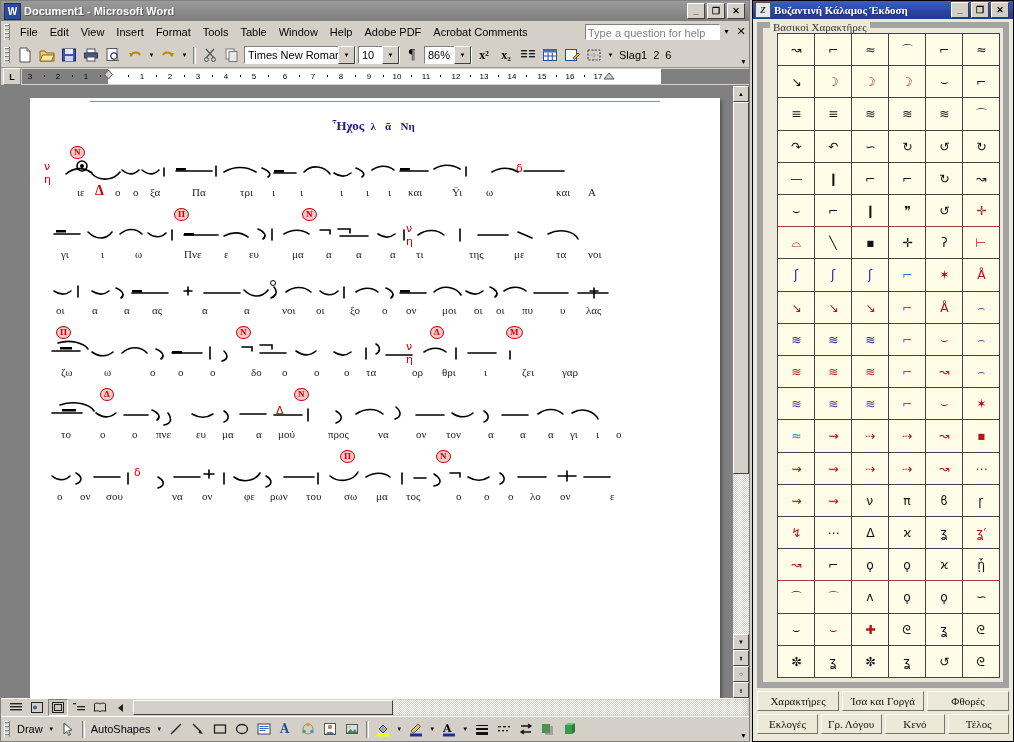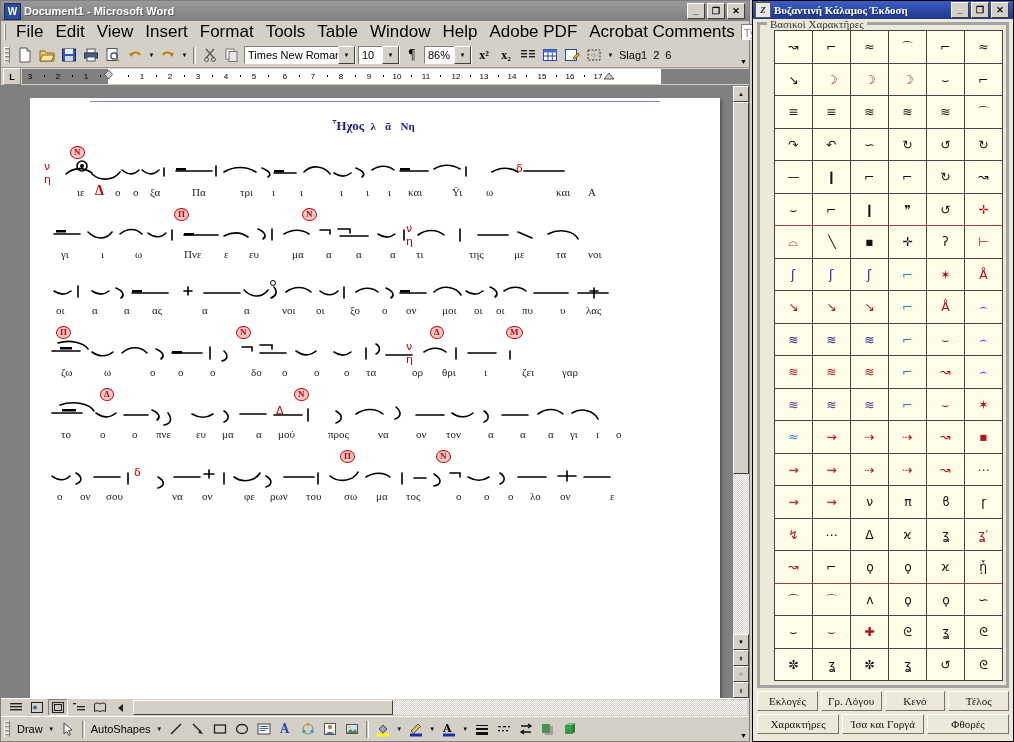--- a/index.html
+++ b/index.html
@@ -24,21 +24,21 @@
   .ti-btn{width:16px;height:14px;background:#d4d0c8;border:1px solid;
     border-color:#fff #404040 #404040 #fff;display:flex;align-items:center;
     justify-content:center;font-size:9px;color:#000;font-family:"Liberation Sans",sans-serif;
     line-height:1;cursor:default;}
   
   .menubar{height:21px;display:flex;align-items:center;background:#d4d0c8;
     border-bottom:1px solid #d4d0c8;flex:0 0 auto;padding-left:2px;}
   .grip{width:4px;height:16px;margin:0 4px 0 1px;
     background:repeating-linear-gradient(180deg,#fff 0 1px,#808080 1px 2px,transparent 2px 4px);
     border-left:1px solid #fff;border-right:1px solid #808080;}
-  .menu-item{padding:19px 6px;font-size:17px;color:#000;white-space:nowrap;cursor:default;}
+  .menu-item{padding:19px 6px;font-size:11px;color:#000;white-space:nowrap;cursor:default;}
   .ask-box{margin-left:auto;display:flex;align-items:center;}
   .ask-input{width:135px;height:16px;background:#fff;border:1px solid;
     border-color:#808080 #fff #fff #808080;font-size:11px;color:#808080;
     padding:0 2px;line-height:16px;box-sizing:border-box;}
   .ask-arrow{width:13px;height:16px;background:#d4d0c8;display:flex;align-items:center;
     justify-content:center;font-size:7px;}
   .menu-close{width:16px;text-align:center;font-weight:bold;font-size:11px;}
   
   .toolbar{height:24px;display:flex;align-items:center;background:#d4d0c8;flex:0 0 auto;
     border-bottom:1px solid #9a9a9a;padding-left:2px;}
@@ -140,21 +140,21 @@
     flex-direction:column;}
   .byz-title{height:18px;display:flex;align-items:center;
     background:linear-gradient(180deg,#3b5fc4 0%,#2c49a8 50%,#22398c 100%);
     color:#fff;font-weight:bold;font-size:11px;padding:0 2px;flex:0 0 auto;
     font-family:"Liberation Serif",serif;}
   .byz-icon{width:14px;height:14px;background:#e8e8e8;border:1px solid #555;margin-right:3px;
     display:flex;align-items:center;justify-content:center;font-size:9px;font-weight:bold;
     color:#223;font-style:italic;}
   .byz-body{flex:1;padding:3px 4px 0 4px;display:flex;flex-direction:column;overflow:hidden;
     background:#ece9d8;}
-  .group{border:3px solid #a3a3a3;flex:1;position:relative;padding:5px 3px 4px 14px;
+  .group{border:6px solid #a3a3a3;flex:1;position:relative;padding:5px 3px 4px 14px;
     display:flex;flex-direction:column;min-height:0;}
   .group-label{position:absolute;top:-7px;left:7px;background:#ece9d8;padding:0 3px;
     font-family:"Liberation Serif",serif;font-size:11px;color:#333;}
   .grid{flex:1;display:grid;grid-template-columns:repeat(6,1fr);
     border-left:1px solid #444;border-top:1px solid #444;min-height:0;}
   .cell{border-right:1px solid #444;border-bottom:1px solid #444;background:#fffce8;
     display:flex;align-items:center;justify-content:center;overflow:hidden;
     font-family:"DejaVu Sans",sans-serif;font-size:13px;color:#111;line-height:1;
     cursor:default;}
   .cell.sep{border-bottom:1px solid #a04040;}
@@ -1293,25 +1293,25 @@
             </div>
             <div class="cell">
               <span style="color: rgb(17, 17, 17);">ᘓ</span>
             </div>
           </div>
       </div>
     </div>
 
     <div class="byz-tabs">
       <div class="btn-row">
+        <div class="byz-btn">Χαρακτήρες</div>
+        <div class="byz-btn">Ίσα και Γοργά</div>
+        <div class="byz-btn">Φθορές</div>
+      </div>
+      <div class="btn-row">
         <div class="byz-btn">Εκλογές</div>
         <div class="byz-btn">Γρ. Λόγου</div>
         <div class="byz-btn">Κενό</div>
         <div class="byz-btn">Τέλος</div>
       </div>
-      <div class="btn-row">
-        <div class="byz-btn">Χαρακτήρες</div>
-        <div class="byz-btn">Ίσα και Γοργά</div>
-        <div class="byz-btn">Φθορές</div>
-      </div>
     </div>
   </div>
 </div>
 
 </body></html>

